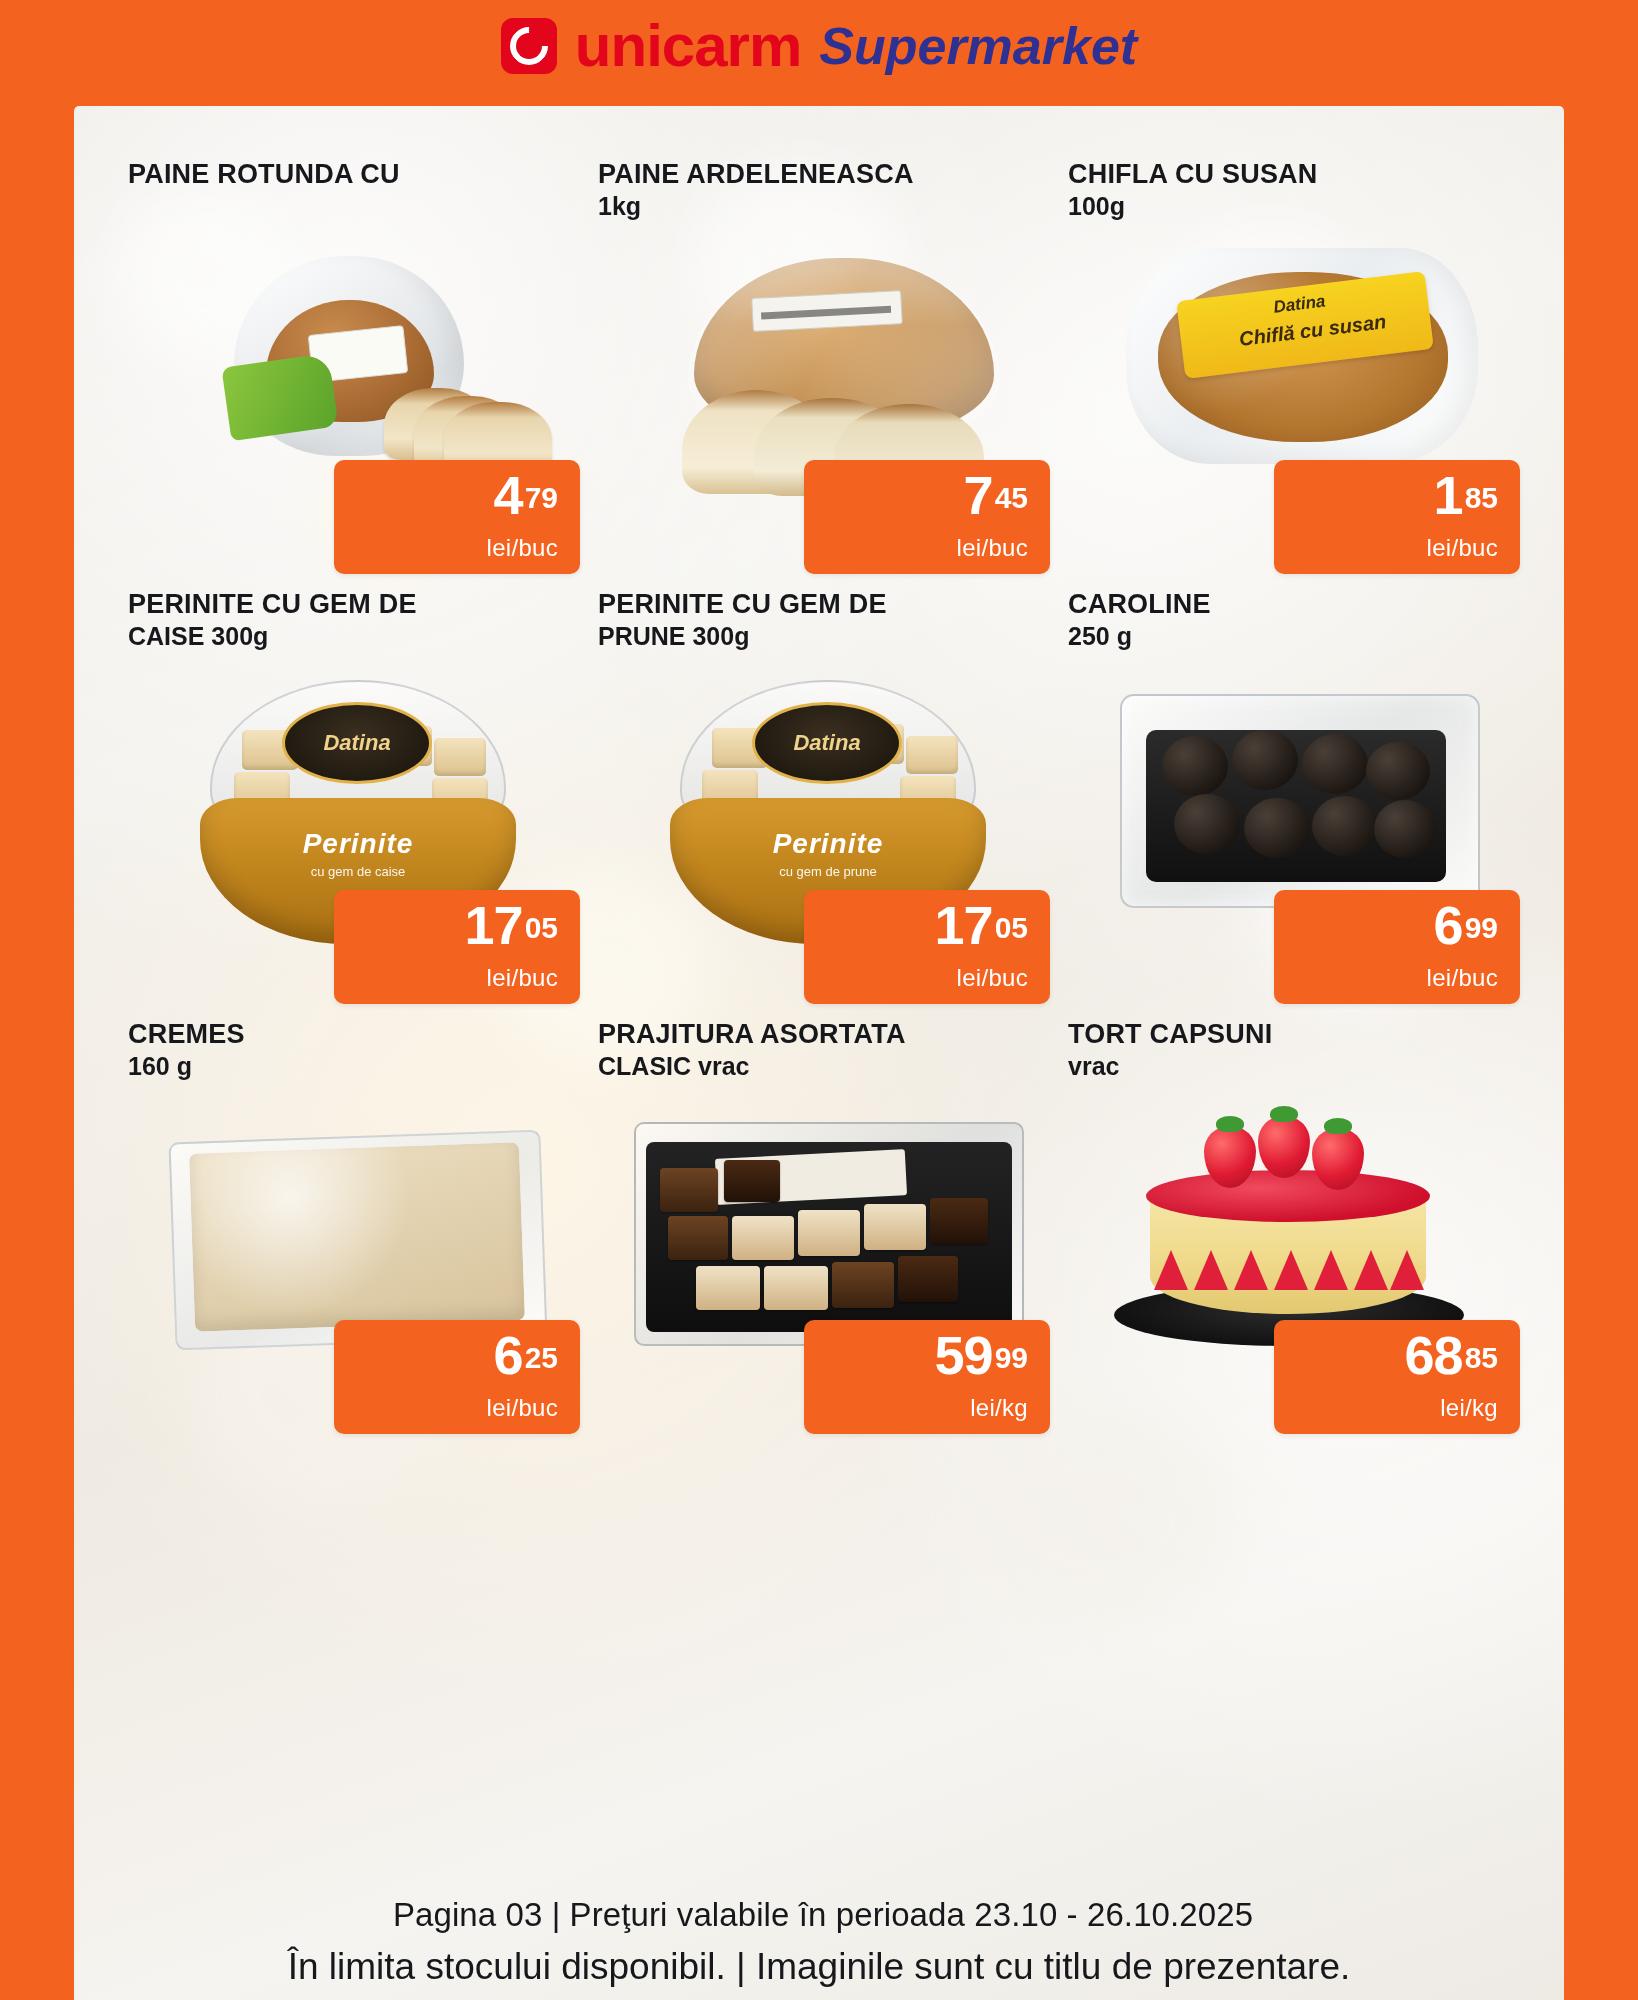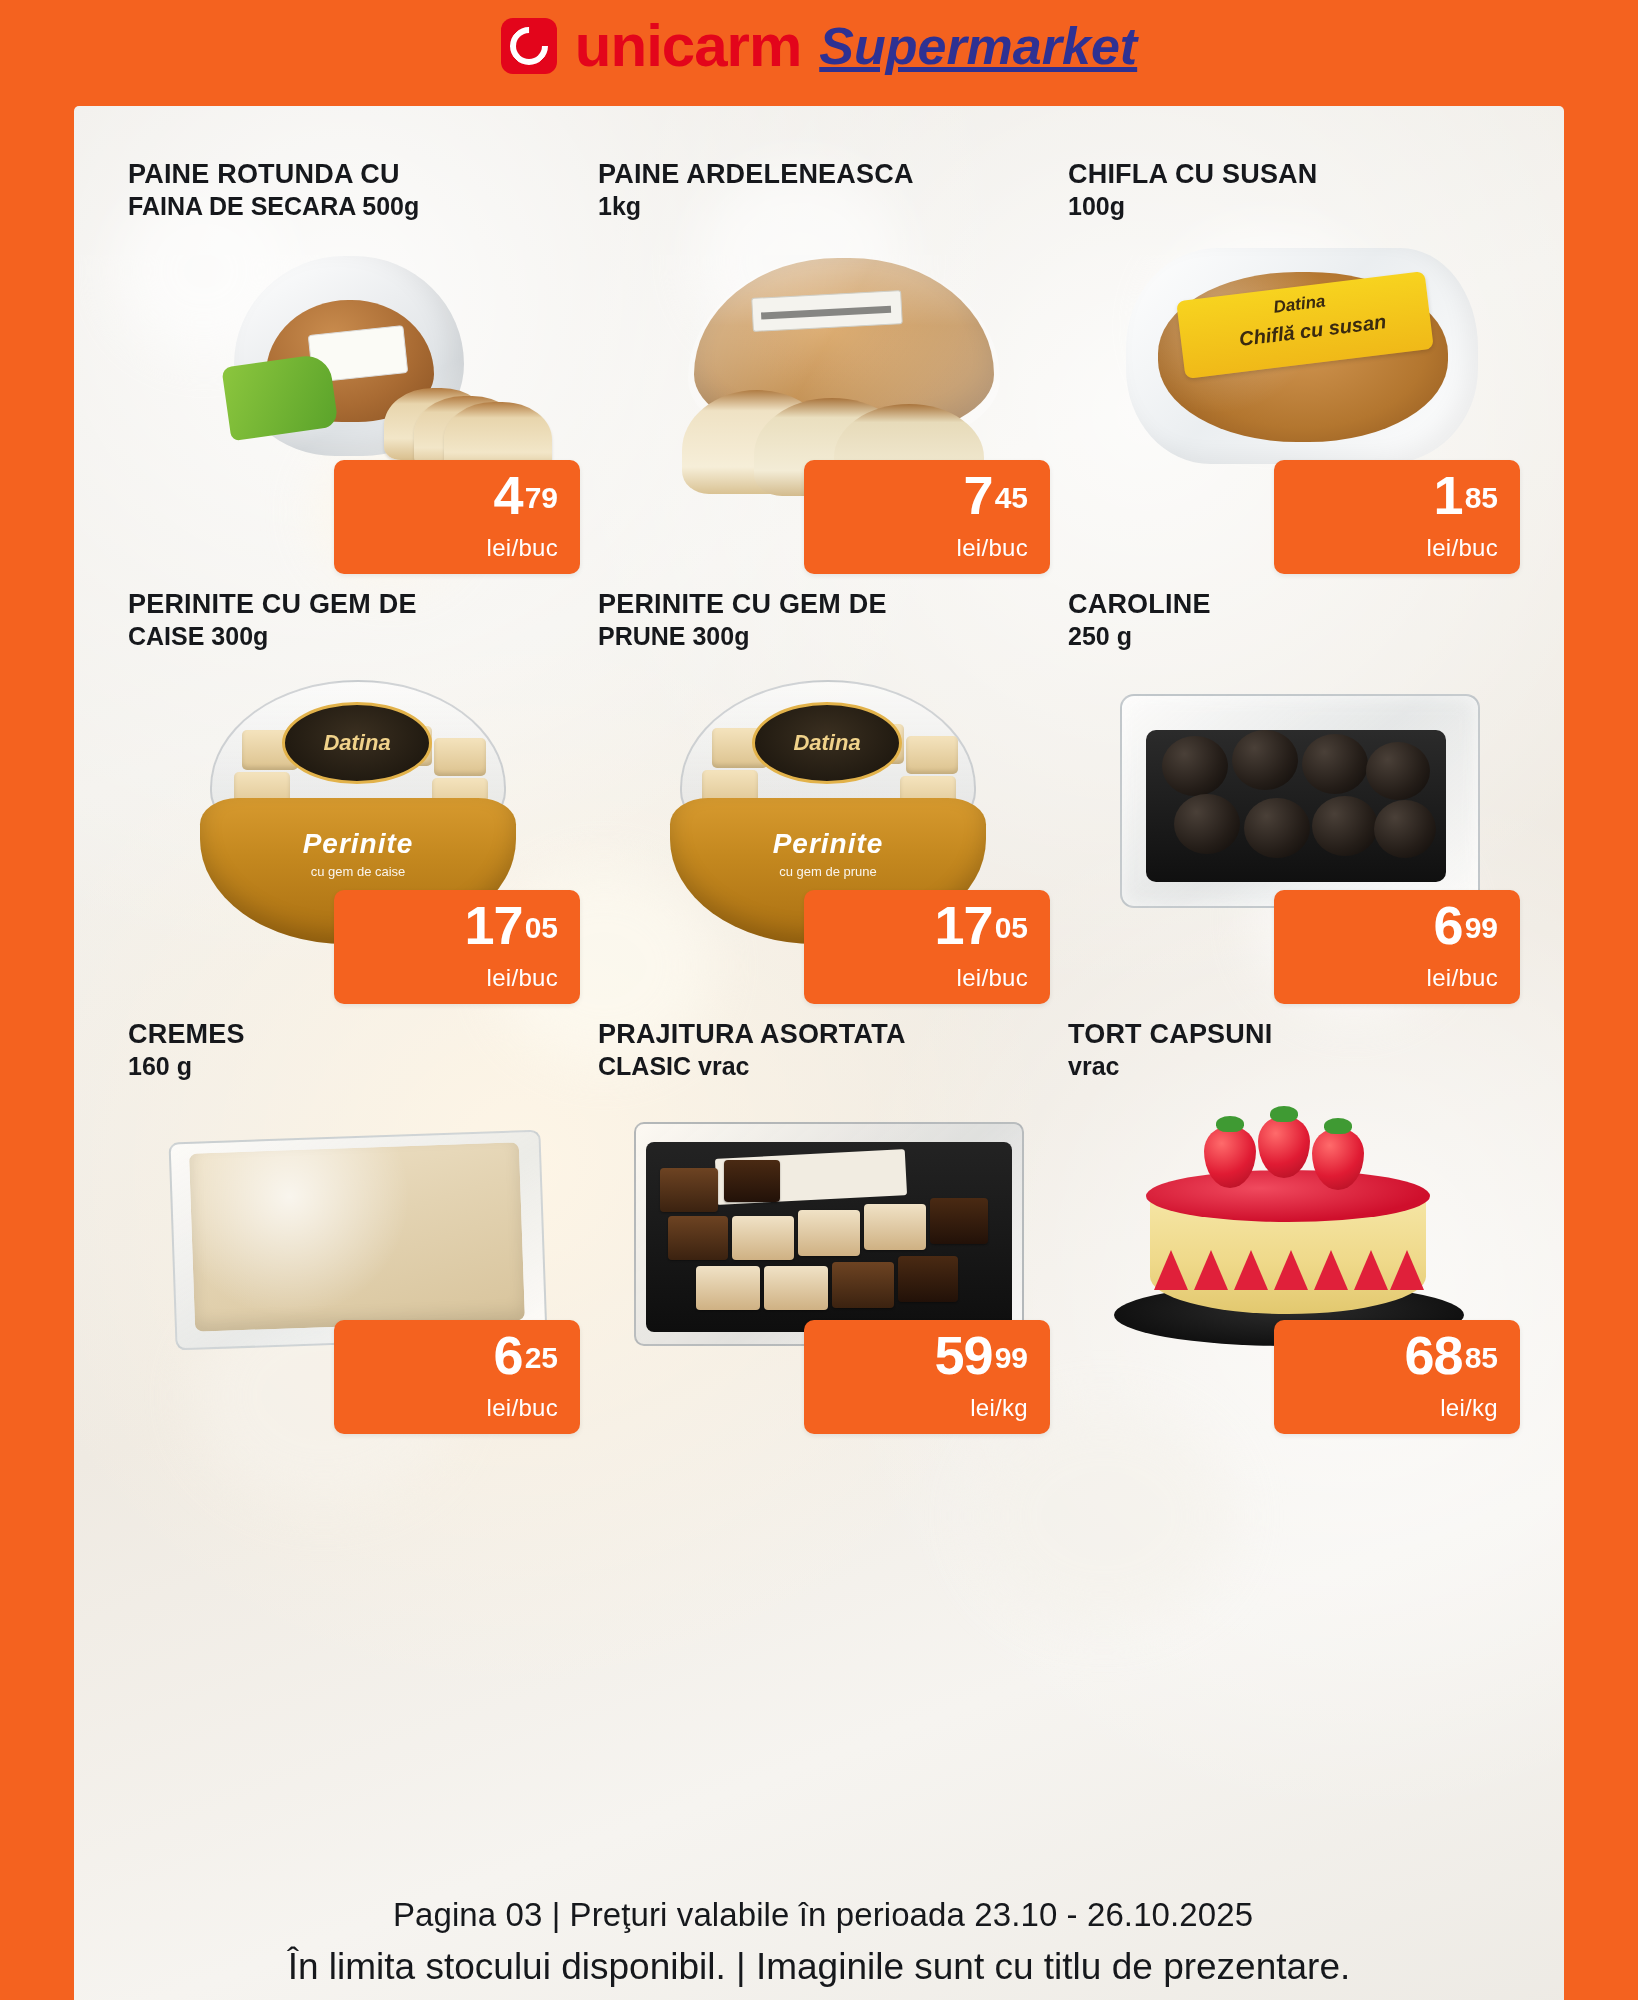--- a/index.html
+++ b/index.html
@@ -48,21 +48,20 @@
     color: #E3051B;
     letter-spacing: -1px;
     line-height: 1;
   }
   .logo-sub {
     font-size: 52px;
     font-style: italic;
     font-weight: bold;
     color: #2E3192;
     line-height: 1;
-    text-decoration: underline;
   }
 
   
   .card {
     position: absolute;
     left: 74px;
     top: 106px;
     width: 1490px;
     height: 1926px;
     border-radius: 5px;
@@ -460,21 +459,20 @@
     <div class="bokeh" style="left:1080px;top:120px; width:230px; height:200px; background:#ffffff;"></div>
     <div class="bokeh" style="left:420px; top:760px; width:220px; height:200px; background:#fffdf4;"></div>
     <div class="bokeh" style="left:1180px;top:720px; width:200px; height:190px; background:#ffffff;"></div>
     <div class="bokeh" style="left:120px; top:1180px;width:260px; height:220px; background:#f7f4ee;"></div>
     <div class="bokeh" style="left:900px; top:1300px;width:260px; height:220px; background:#f4f1ea;"></div>
 
     <div class="grid">
 
       <div class="cell">
         <div class="title">PAINE ROTUNDA CU</div>
-        <div class="subtitle">FAINA DE SECARA 500g</div>
         <div class="photo">
           <div class="prod">
             <div class="bread-round-bag"></div>
             <div class="bread-round-loaf"></div>
             <div class="bread-tag-white"></div>
             <div class="bread-label-green"></div>
             <div class="slice s1"></div>
             <div class="slice s2"></div>
             <div class="slice s3"></div>
           </div>

